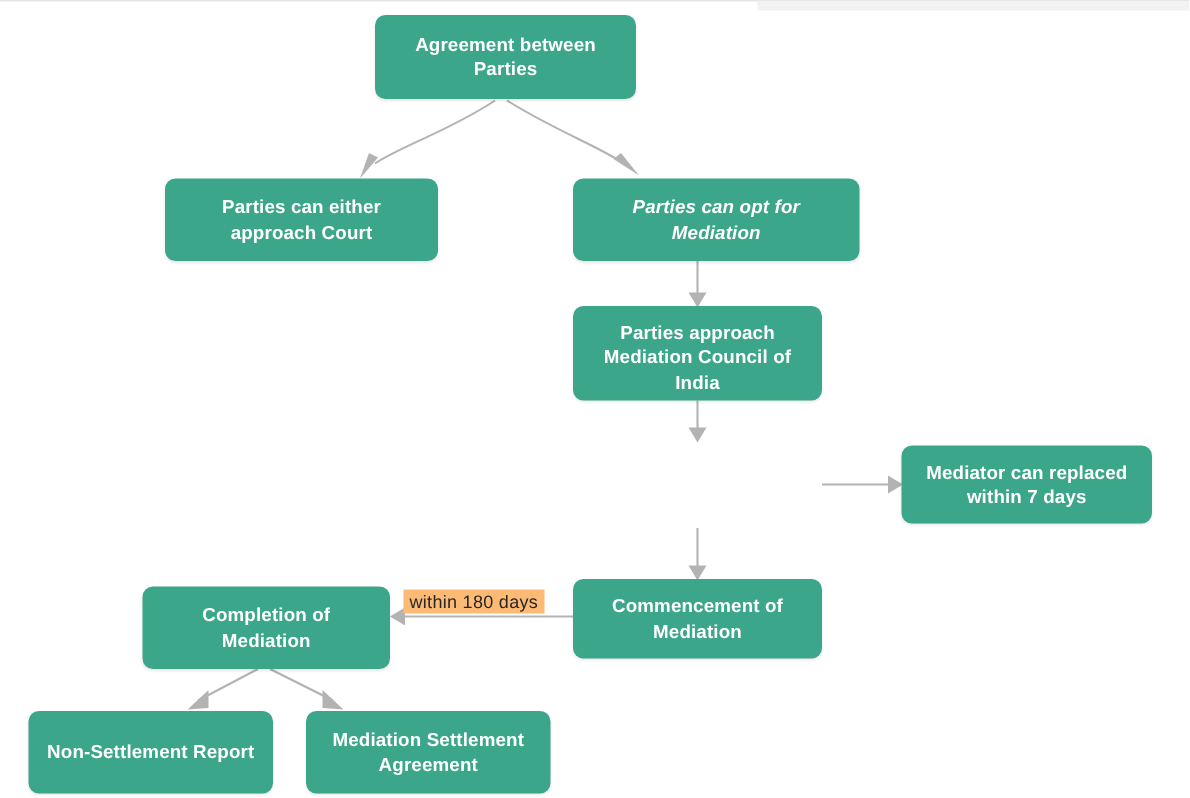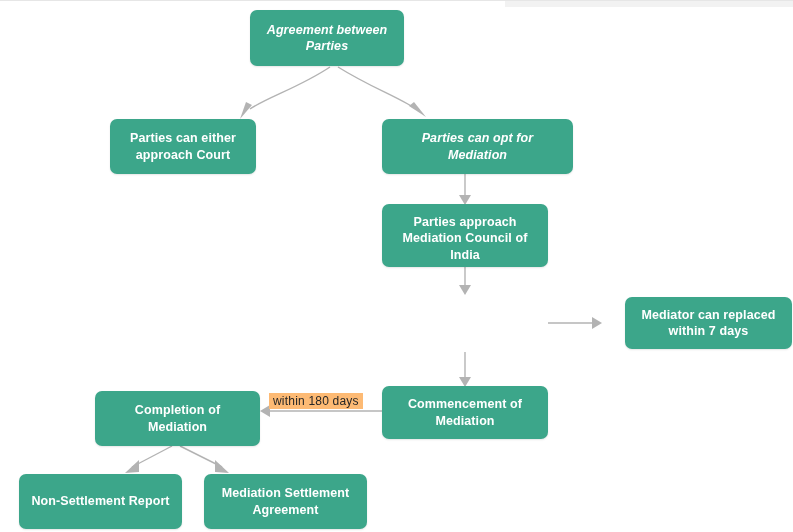--- a/index.html
+++ b/index.html
@@ -130,43 +130,43 @@
 
     <g>
       <path class="edge-path" d="M 180 445 L 222 466"></path>
       <polygon class="arrow-head" points="215,459 229,472 215,471"></polygon>
     </g>
 
   </svg>
 
   <div class="edge-label" style="left:269px; top:392px;">within 180 days</div>
 
-  <div class="node" style="left:250px; top:9px; width:154px; height:56px;font-style:italic;">
+  <div class="node" style="left:250px; top:9px; width:174px; height:56px;">
     <span class="node-label">Agreement between
 Parties</span>
   </div>
 
-  <div class="node" style="left:110px; top:118px; width:146px; height:55px;">
+  <div class="node" style="left:110px; top:118px; width:182px; height:55px;">
     <span class="node-label">Parties can either
 approach Court</span>
   </div>
 
   <div class="node" style="left:382px; top:118px; width:191px; height:55px;font-style:italic;">
     <span class="node-label">Parties can opt for
 Mediation</span>
   </div>
 
   <div class="node" style="left:382px; top:203px; width:166px; height:63px;align-items:flex-end;">
     <span class="node-label">Parties approach
 Mediation Council of
 India</span>
   </div>
 
 
-  <div class="node" style="left:601px; top:296px; width:167px; height:52px;margin-left:24px;">
+  <div class="node" style="left:601px; top:296px; width:167px; height:52px;">
     <span class="node-label">Mediator can replaced
 within 7 days</span>
   </div>
 
   <div class="node" style="left:382px; top:385px; width:166px; height:53px;">
     <span class="node-label">Commencement of
 Mediation</span>
   </div>
 
   <div class="node" style="left:95px; top:390px; width:165px; height:55px;">

